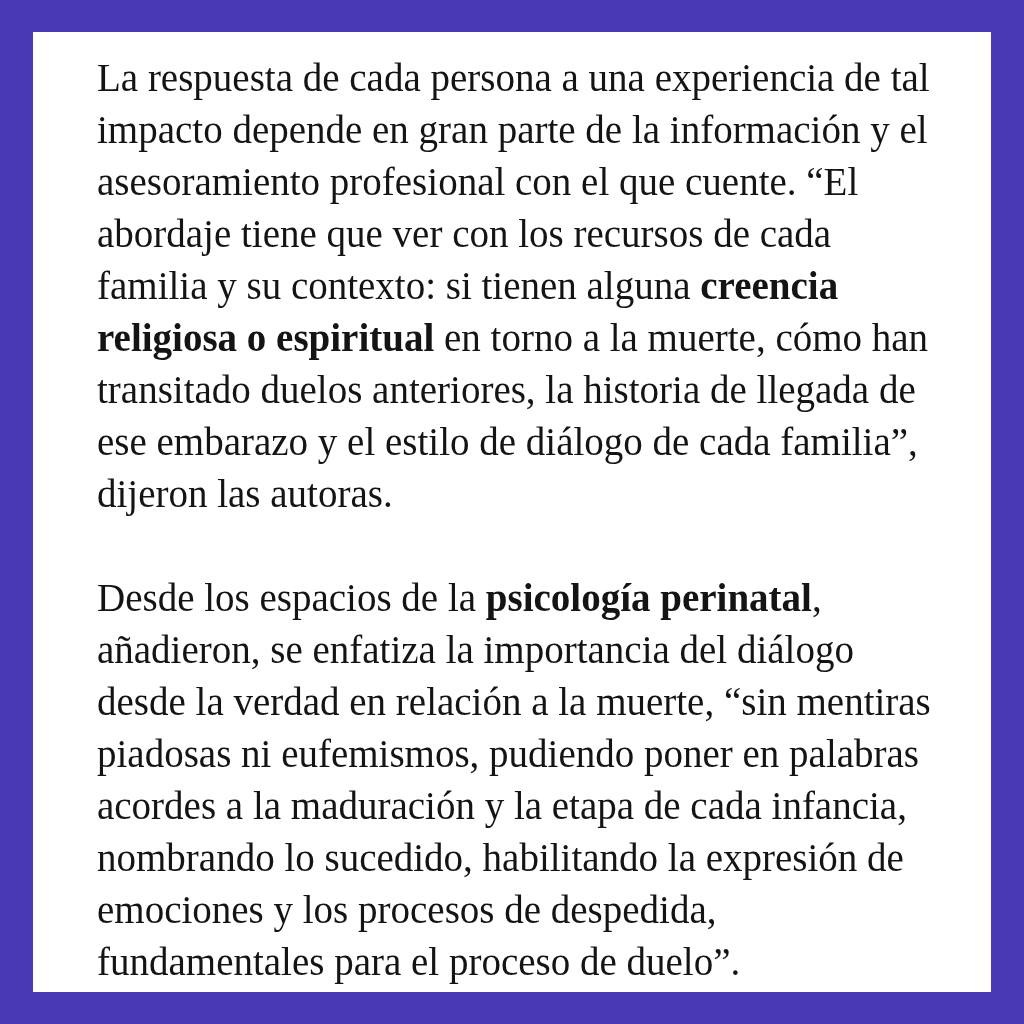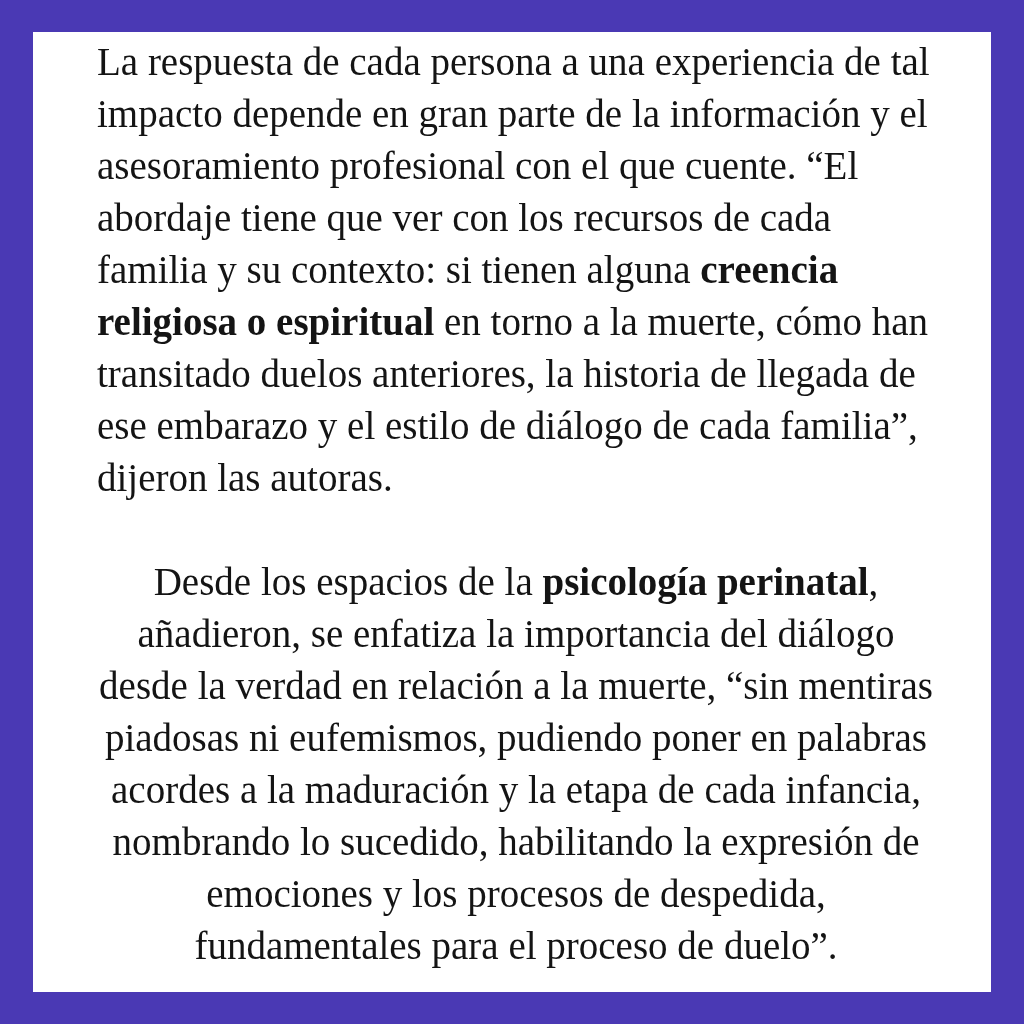--- a/index.html
+++ b/index.html
@@ -18,33 +18,32 @@
     position: absolute;
     left: 33px;
     top: 32px;
     right: 33px;
     bottom: 32px;
     background: var(--card-bg, #ffffff);
   }
   .article {
     position: absolute;
     left: 64px;
-    top: 4px;
+    top: 20px;
     width: 838px;
     color: var(--text-color, #141414);
     font-size: 39px;
     line-height: 52px;
     letter-spacing: 0px;
   }
   .article p {
     margin: 0 0 52px 0;
   }
   .article p:last-child {
     margin-bottom: 1px;
-    text-align: center;
   }
   .article strong {
     font-weight: 700;
   }
 </style>
 </head>
 <body>
 
 <div class="card">
   <div class="article">

